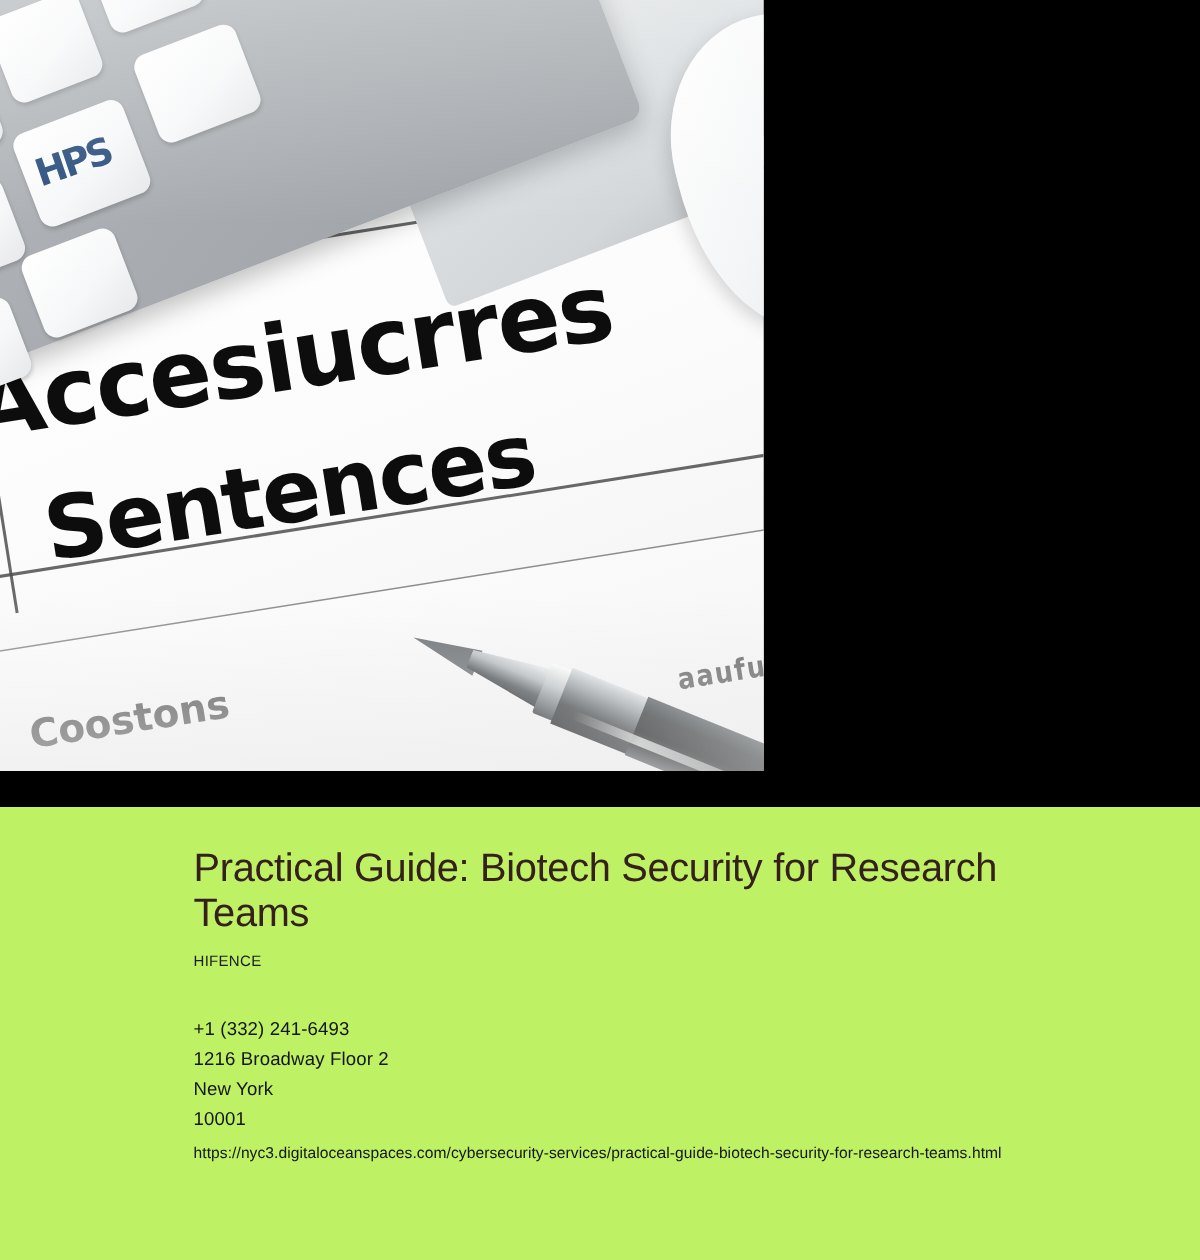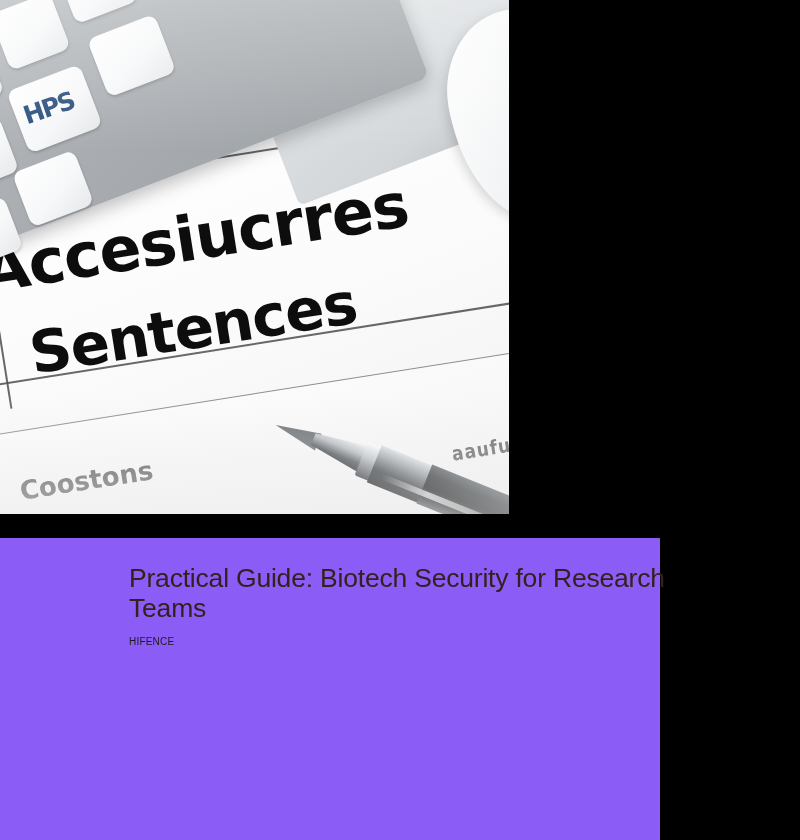--- a/index.html
+++ b/index.html
@@ -276,23 +276,23 @@
     width: 509px; height: 120px;
     pointer-events: none;
     background: linear-gradient(0deg, rgba(235,235,235,0.55) 0%, rgba(255,255,255,0) 100%);
   }
 
   
   .info-panel {
     position: absolute;
     left: 0;
     top: 538px;
-    width: 660px;
+    width: 800px;
     height: 302px;
-    background: #8b5cf6;
+    background: #bef264;
   }
 
   .info-inner {
     position: absolute;
     left: 129px;
     top: 25px;
     width: 640px;
   }
 
   .doc-title {
@@ -384,17 +384,24 @@
 
   </div>
 
   <div class="info-panel">
     <div class="info-inner">
 
       <h1 class="doc-title">Practical Guide: Biotech Security for Research Teams</h1>
 
       <div class="brand">HIFENCE</div>
 
+      <div class="contact-block">
+        <div class="contact-line">+1 (332) 241-6493</div>
+        <div class="contact-line">1216 Broadway Floor 2</div>
+        <div class="contact-line">New York</div>
+        <div class="contact-line">10001</div>
+        <div class="doc-url">https://nyc3.digitaloceanspaces.com/cybersecurity-services/practical-guide-biotech-security-for-research-teams.html</div>
+      </div>
 
     </div>
   </div>
 
 </div>
 
 </body></html>

